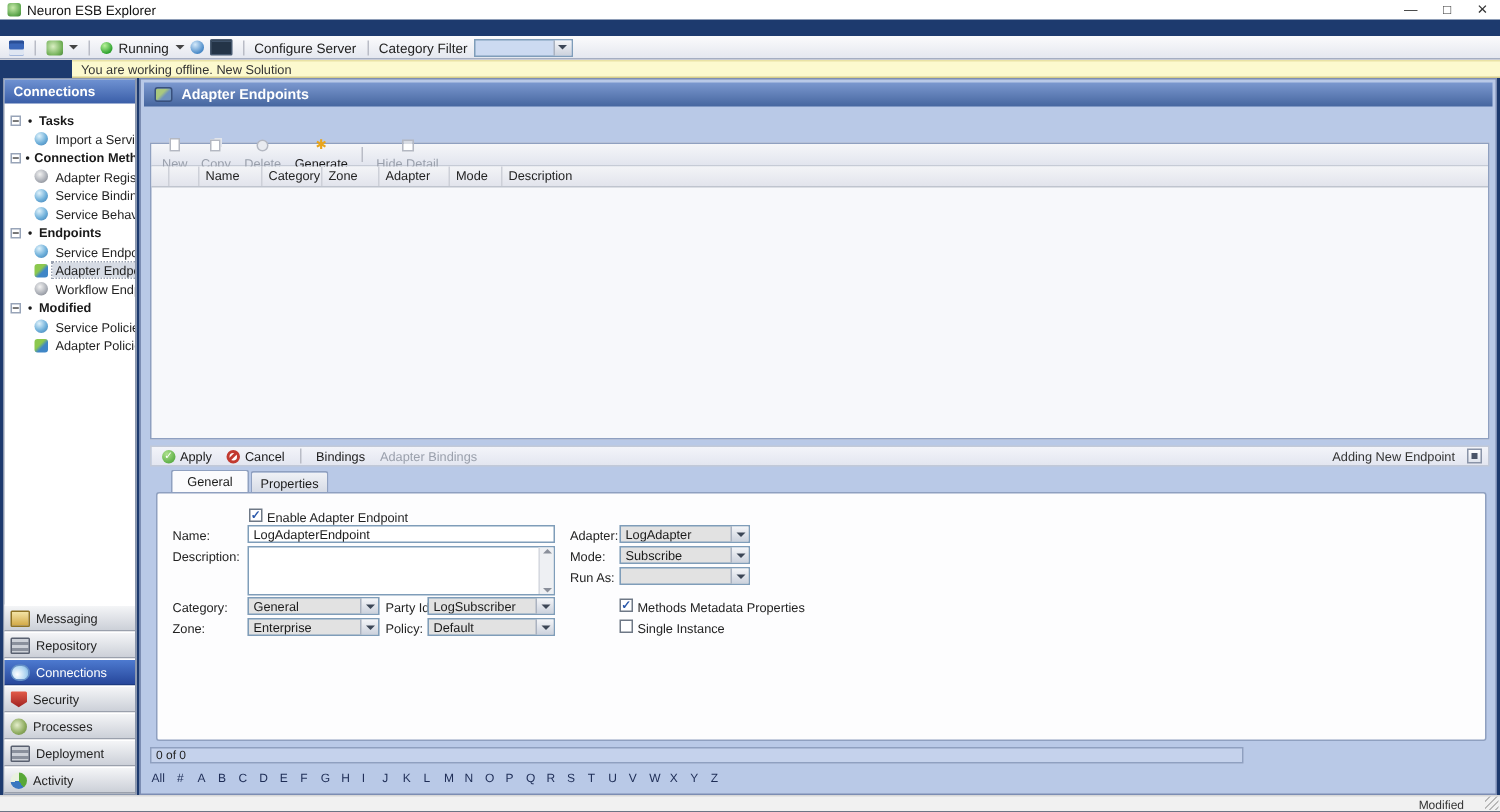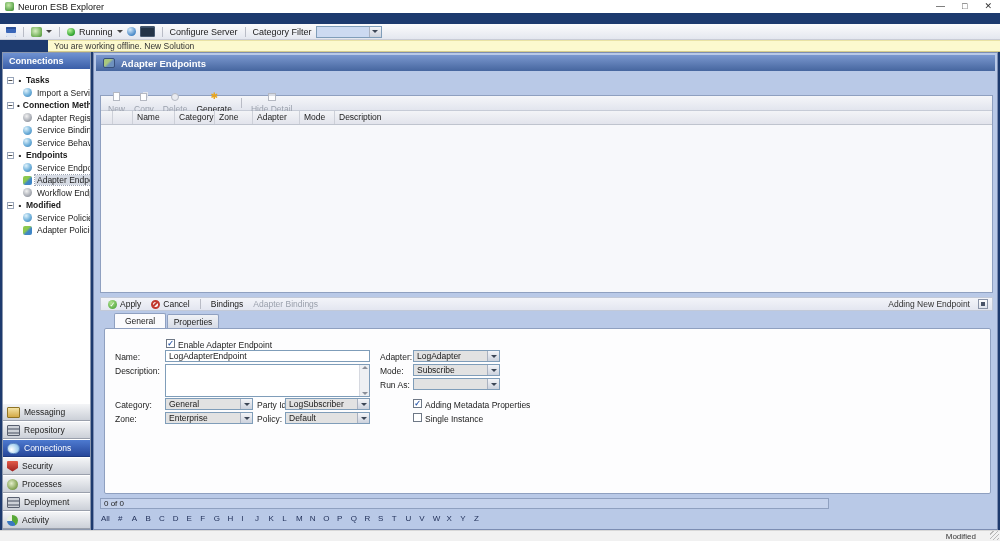--- a/index.html
+++ b/index.html
@@ -385,21 +385,21 @@
           </span>
       </span>
       <span class="flabel" style="left:152px;top:71px;">Party Id:</span>
       <span class="combo fcombo" style="left:180px;top:69px;width:85px;">
         <span class="combo-val">LogSubscriber</span>
         <span class="combo-btn">
             <span class="caret"></span>
           </span>
       </span>
       <span class="cb" style="left:308px;top:70px;">✓</span>
-      <span class="flabel" style="left:320px;top:71px;">Adding Metadata Properties</span>
+      <span class="flabel" style="left:320px;top:71px;">Methods Metadata Properties</span>
 
       <span class="flabel" style="left:10px;top:85px;">Zone:</span>
       <span class="combo fcombo" style="left:60px;top:83px;width:88px;">
         <span class="combo-val">Enterprise</span>
         <span class="combo-btn">
             <span class="caret"></span>
           </span>
       </span>
       <span class="flabel" style="left:152px;top:85px;">Policy:</span>
       <span class="combo fcombo" style="left:180px;top:83px;width:85px;">

